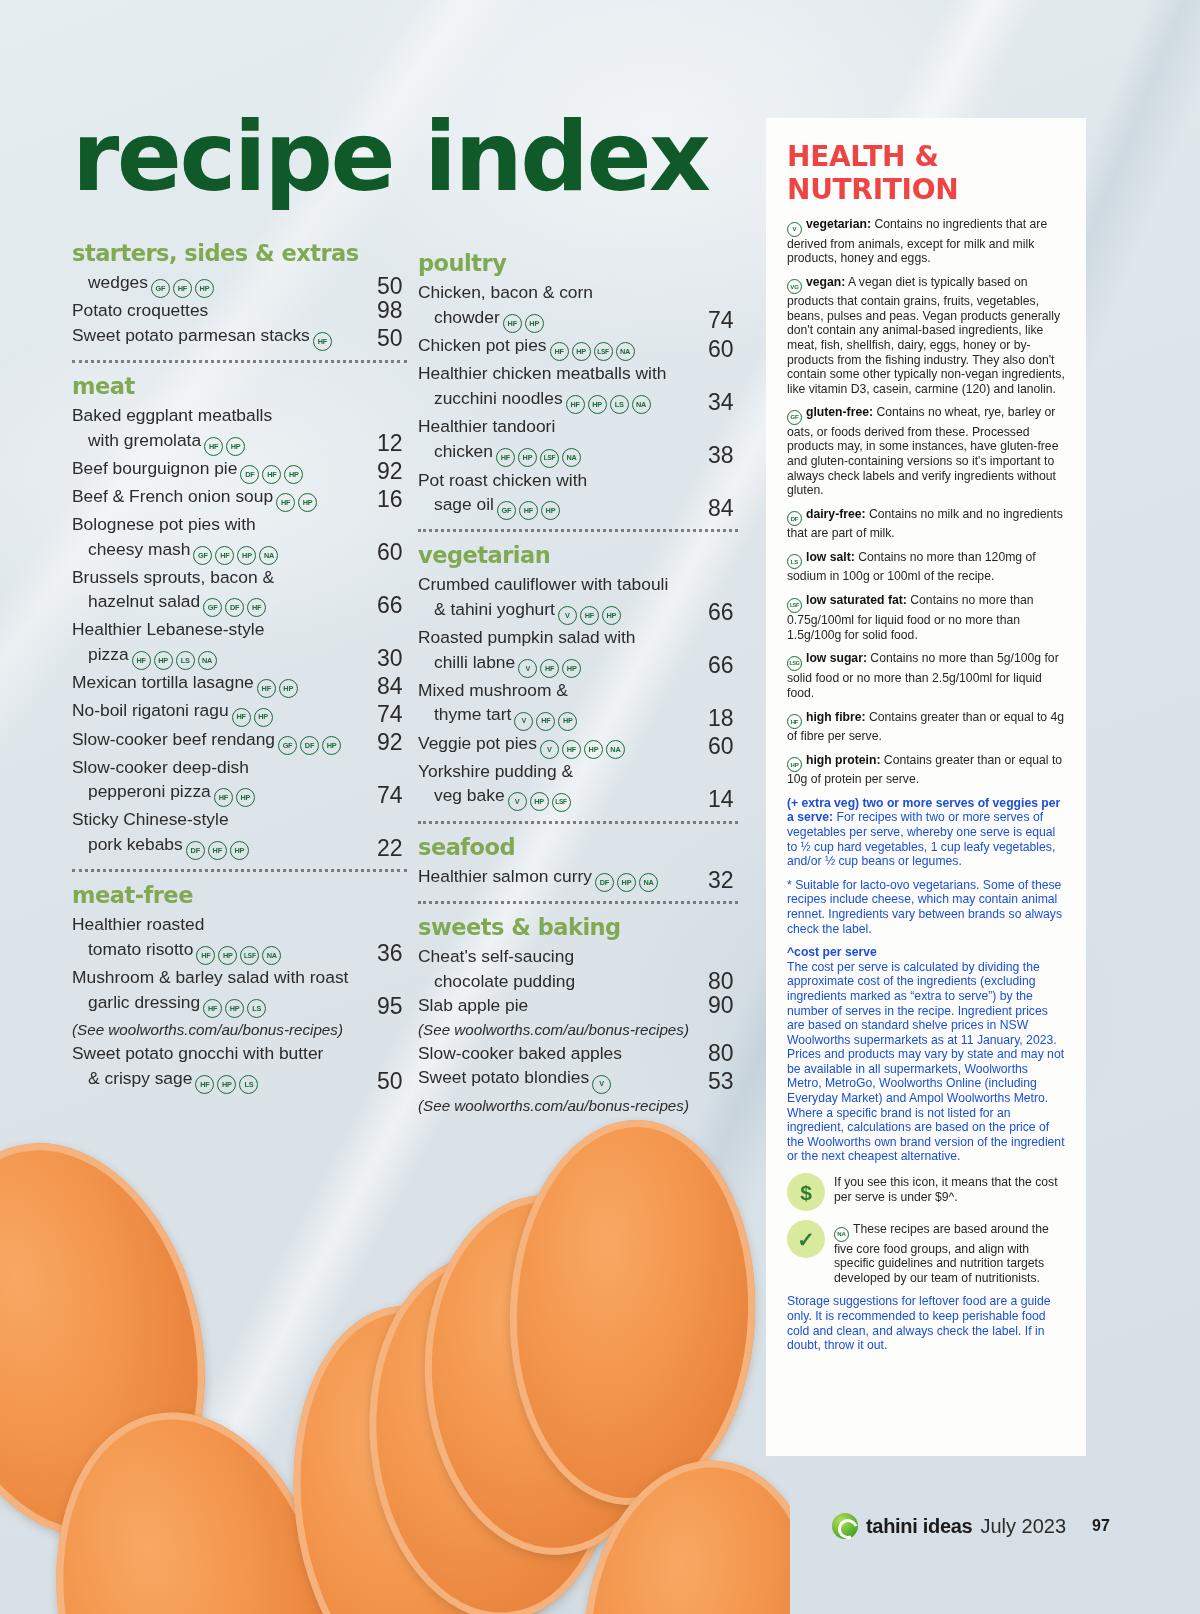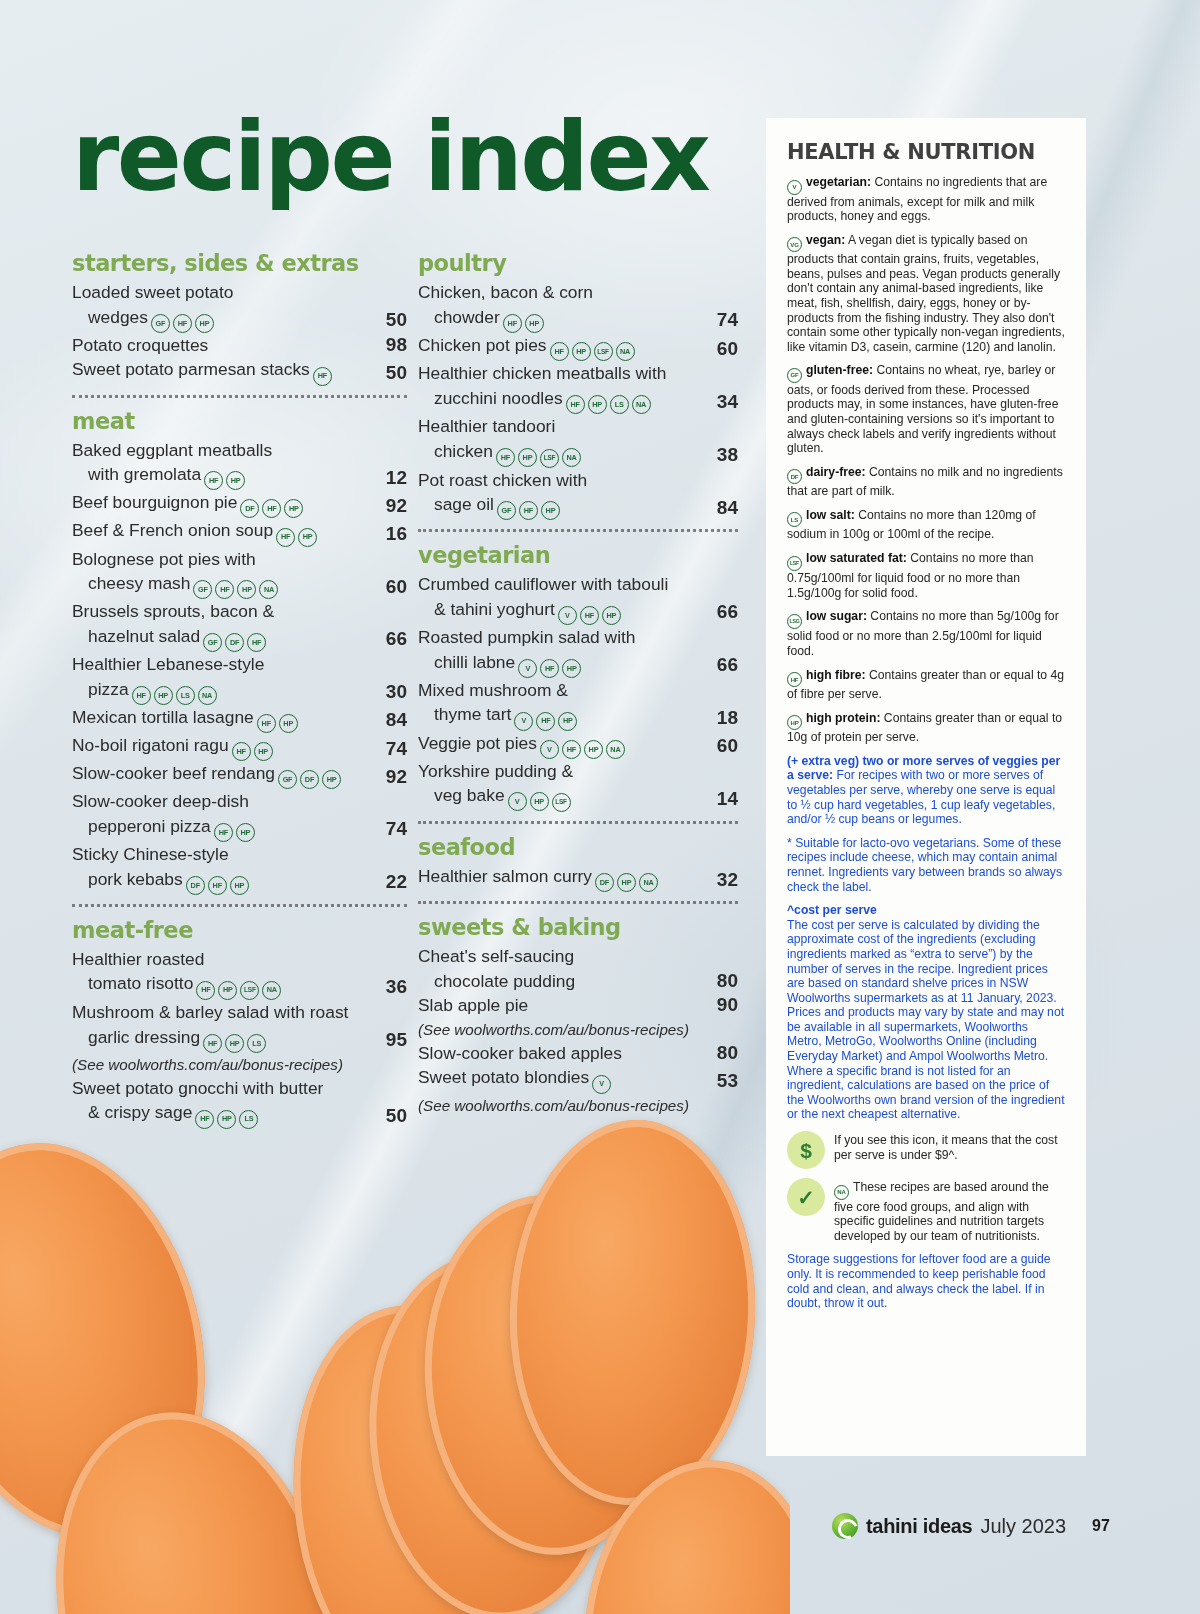--- a/index.html
+++ b/index.html
@@ -67,21 +67,21 @@
     font-size: 96px;
     line-height: .9;
     font-weight: 800;
     color: #0f5a28;
     letter-spacing: -2.5px;
     font-family: "DejaVu Sans", sans-serif;
   }
 
   
   .col { position: absolute; }
-  .col-left  { left: 72px;  top: 250px; width: 335px; }
+  .col-left  { left: 72px;  top: 240px; width: 335px; }
   .col-mid   { left: 418px; top: 250px; width: 320px; }
 
   .sec-head {
     font-size: 22.5px;
     font-weight: 800;
     color: #7faa52;
     letter-spacing: -.5px;
     margin-bottom: 4px;
     font-family: "DejaVu Sans", sans-serif;
   }
@@ -97,23 +97,23 @@
     align-items: flex-start;
     font-size: 17.4px;
     line-height: 24.6px;
     color: #2b2b2b;
     margin-bottom: 0;
   }
   .entry .title { flex: 1 1 auto; padding-right: 8px; }
   .entry .pg {
     flex: 0 0 auto;
     width: 30px;
-    text-align: right;
-    font-weight: 700;
-    font-size: 19px;
+    text-align: left;
+    font-weight: 400;
+    font-size: 23px;
     align-self: flex-end;
   }
   .indent { padding-left: 16px; }
 
   .note {
     font-size: 15.2px;
     line-height: 23px;
     font-style: italic;
     color: #2b2b2b;
   }
@@ -142,23 +142,23 @@
   .hn-panel {
     position: absolute;
     left: 766px;
     top: 118px;
     width: 320px;
     height: 1338px;
     background: #fdfdfb;
     padding: 22px 21px 14px 21px;
   }
   .hn-title {
-    font-size: 21px;
+    font-size: 28px;
     font-weight: 800;
-    color: #404040;
+    color: #ef4444;
     letter-spacing: -.3px;
     margin-bottom: 11px;
     font-family: "DejaVu Sans", sans-serif;
   }
   .hn-item {
     font-size: 12.2px;
     line-height: 14.6px;
     color: #262626;
     margin-bottom: 9px;
     text-align: left;
@@ -240,24 +240,20 @@
   <div class="potato p4"></div>
   <div class="potato p5"></div>
   <div class="potato p6"></div>
   <div class="potato p7"></div>
 </div>
 
 <h1 class="headline">recipe index</h1>
 
 <div class="col col-left" id="col-left">
     <div class="sec-head">starters, sides &amp; extras</div>
-    <div class="entry">
-      <div class="title">Loaded sweet potato</div>
-      <div class="pg"></div>
-    </div>
     <div class="entry">
       <div class="title indent">wedges<span class="badge">GF</span><span class="badge">HF</span><span class="badge">HP</span></div>
       <div class="pg">50</div>
     </div>
     <div class="entry">
       <div class="title">Potato croquettes</div>
       <div class="pg">98</div>
     </div>
     <div class="entry">
       <div class="title">Sweet potato parmesan stacks<span class="badge">HF</span></div>

